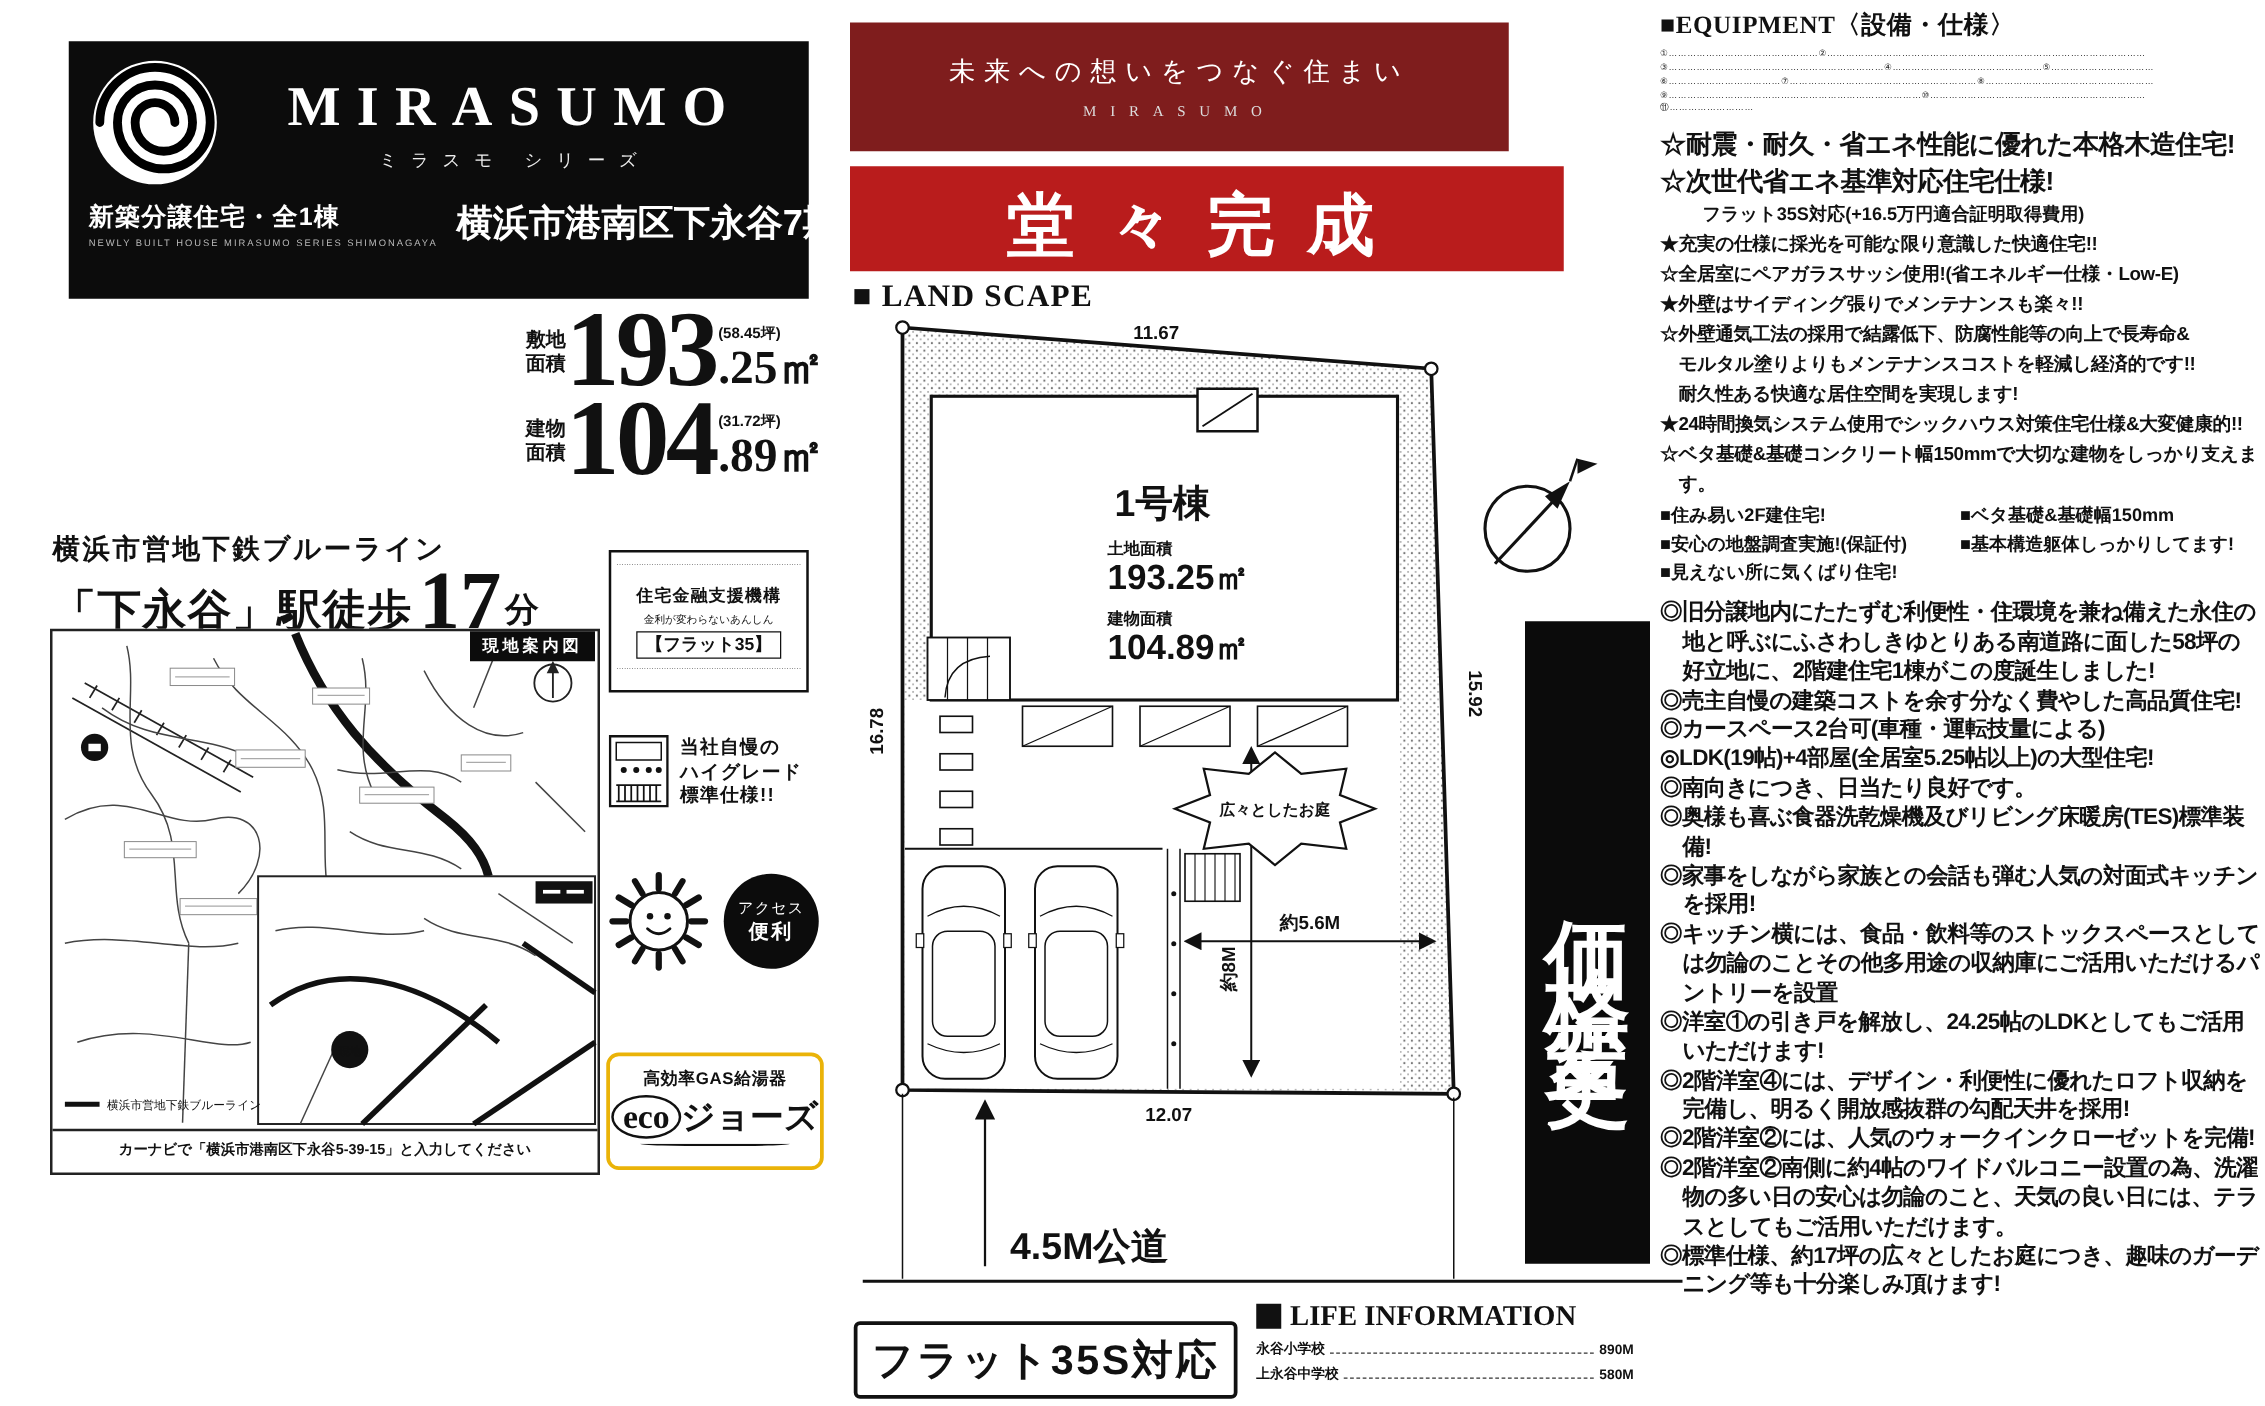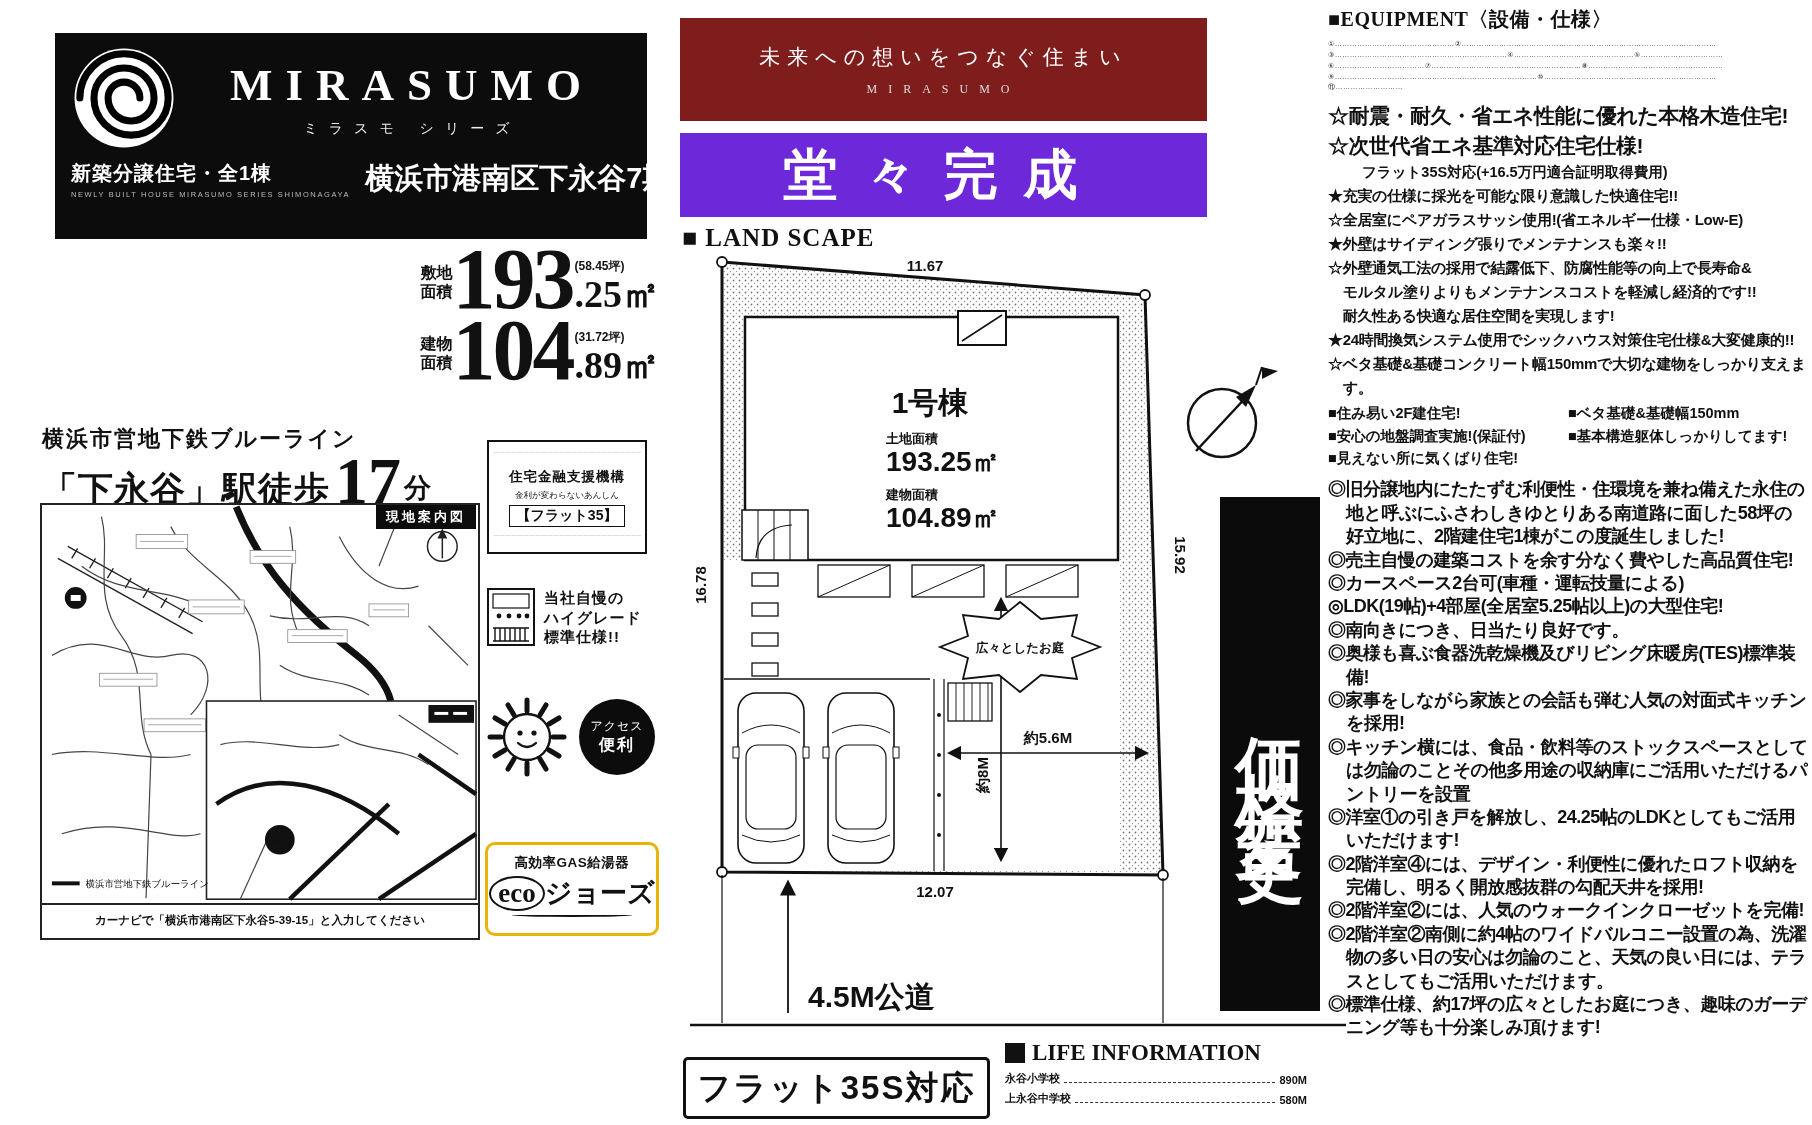--- a/index.html
+++ b/index.html
@@ -70,22 +70,22 @@
   .eco-l2 { font-size:27px; font-weight:bold; margin-top:3px; white-space:nowrap; }
   .eco-word { border:2.5px solid #111; border-radius:50%; padding:0 7px; display:inline-block;
               font-family:"Liberation Serif",serif; }
   .eco-wave { width:120px; height:4px; margin:2px auto 0; border-bottom:2.5px solid #111; border-radius:50%; }
 
   
   #hero1 { left:680px; top:18px; width:527px; height:103px; background:#7f1d1d; color:#fff;
            display:flex; flex-direction:column; align-items:center; justify-content:center; gap:11px; }
   .hero-tagline { font-size:21px; letter-spacing:7px; font-family:"Liberation Serif",serif; white-space:nowrap; }
   .hero-sub { font-size:12px; letter-spacing:11px; color:#ddd; font-family:"Liberation Serif",serif; }
-  #hero2 { left:680px; top:133px; width:527px; height:84px; background:#6d28d9; color:#fff;
-           display:flex; align-items:center; justify-content:center; }
+  #hero2 { left:680px; top:133px; width:571px; height:84px; background:#b91c1c; color:#fff;
+           display:flex; align-items:flex-end; justify-content:center; }
   .hero-completion { font-size:54px; font-weight:bold; letter-spacing:26px; font-family:"Liberation Serif",serif; white-space:nowrap; }
   #landscape-h { left:682px; top:224px; font-size:25px; font-weight:bold; font-family:"Liberation Serif",serif; letter-spacing:1px; }
 
   
   #plan { left:690px; top:255px; width:660px; height:772px; }
   #plan svg { width:100%; height:100%; display:block; }
   .svgtxt { font-family:"Liberation Sans",sans-serif; fill:#111; }
 
   
   #price { left:1220px; top:497px; width:100px; height:514px; background:#0b0b0b; color:#fff;

